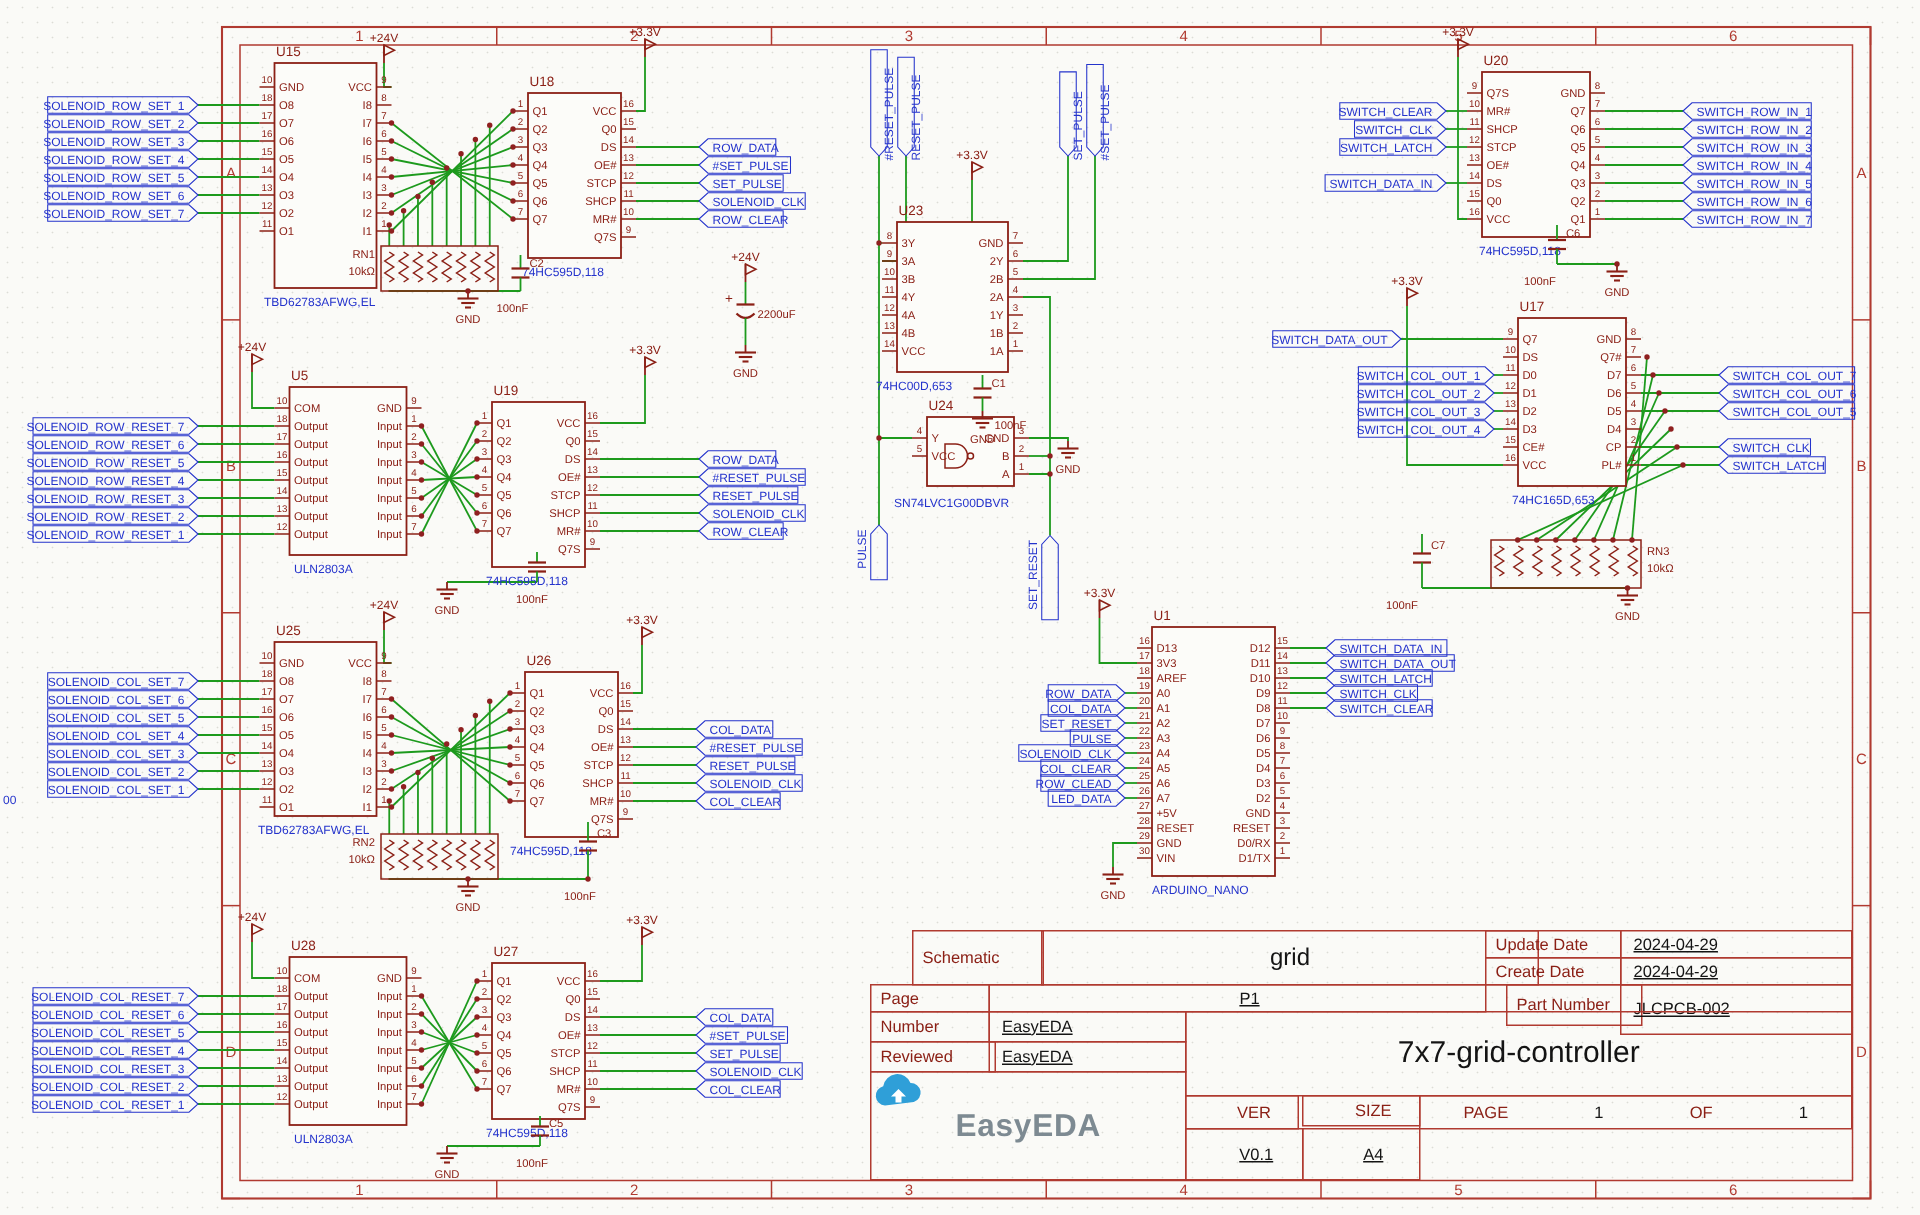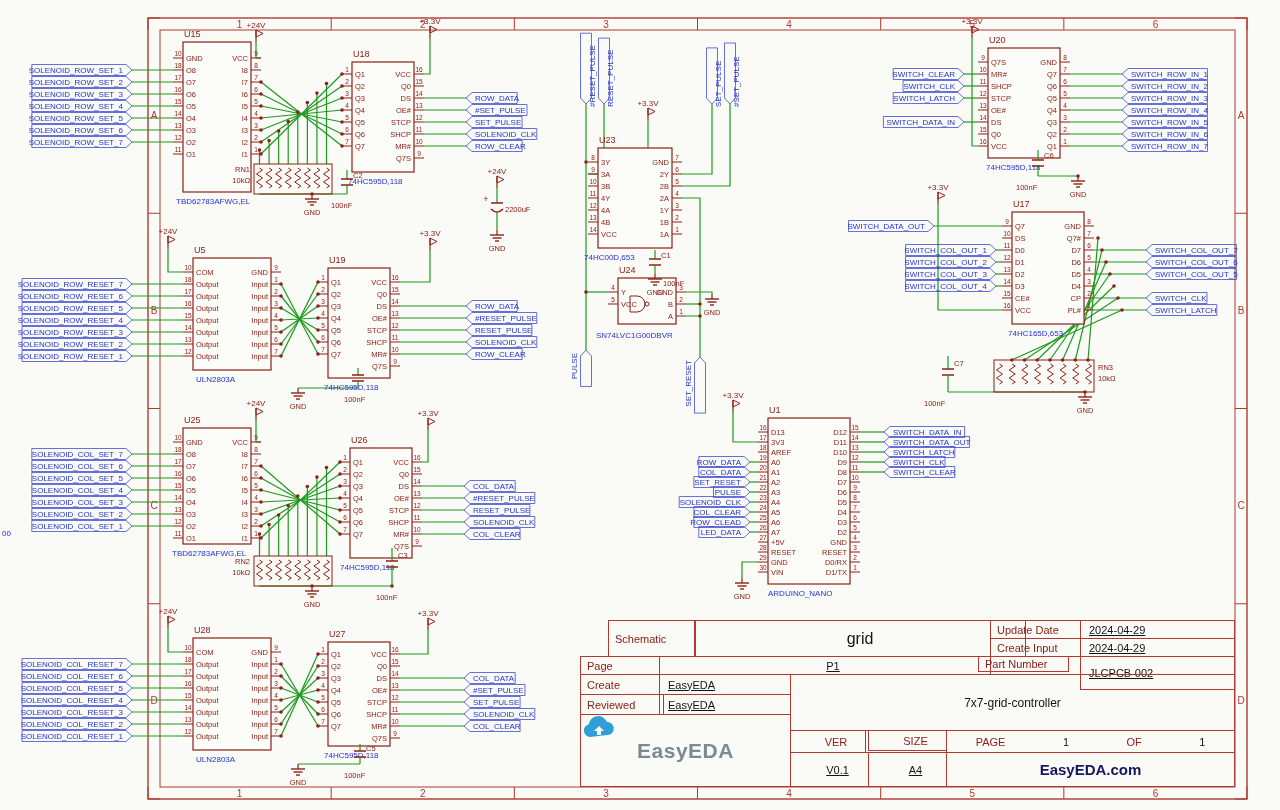--- a/index.html
+++ b/index.html
@@ -9,21 +9,21 @@
     background-size:10px 10px;
     font-family:"Liberation Sans", sans-serif;}
   svg{position:absolute;left:0;top:0;}
   svg text{font-family:"Liberation Sans", sans-serif;}
   #tb{position:absolute;left:0;top:0;width:100%;height:100%;pointer-events:none;}
   #tb .c{position:absolute;border:1px solid #b03a30;display:flex;align-items:center;box-sizing:border-box;font-size:11px;background:transparent;}
   #tb .lab{color:#8b2016;padding-left:6px;}
   #tb .val{color:#141414;padding-left:8px;text-decoration:underline;}
   #tb .ctr{justify-content:center;padding-left:16px;}
   #tb .big{font-size:16px;color:#141414;justify-content:center;}
-  #tb .title{font-size:12px;color:#141414;justify-content:center;text-align:center;}
+  #tb .title{font-size:20px;color:#141414;justify-content:center;text-align:center;}
   #tb .site{font-size:15px;color:#16165e;justify-content:center;font-weight:bold;}
   #tb .pagecell{color:#8b2016;justify-content:space-around;}
   #tb .pagecell .num{color:#141414;}
   #tb .logo{justify-content:center;gap:6px;}
   #tb .logo .word{font-size:21px;font-weight:bold;color:#7d8a92;letter-spacing:0.5px;}
 </style>
 </head>
 <body>
 
 <div id="canvas">
@@ -1623,27 +1623,27 @@
       <g>
         <text x="2" y="536" font-size="8" fill="#2433cc" text-anchor="start">00</text>
       </g>
     </svg>
 
   <div id="tb">
     <div class="c lab" style="left:608px;top:620px;width:88px;height:37px">Schematic</div>
     <div class="c big" style="left:694px;top:620px;width:332px;height:37px">grid</div>
     <div class="c lab" style="left:990px;top:620px;width:91px;height:19px">Update Date</div>
     <div class="c val" style="left:1080px;top:620px;width:155px;height:19px">2024-04-29</div>
-    <div class="c lab" style="left:990px;top:638px;width:91px;height:19px">Create Input</div>
+    <div class="c lab" style="left:990px;top:638px;width:91px;height:19px">Create Date</div>
     <div class="c val" style="left:1080px;top:638px;width:155px;height:19px">2024-04-29</div>
     <div class="c lab" style="left:580px;top:656px;width:80px;height:19px">Page</div>
     <div class="c val ctr" style="left:659px;top:656px;width:332px;height:19px">P1</div>
-    <div class="c lab" style="left:978px;top:656px;width:91px;height:16px">Part Number</div>
+    <div class="c lab" style="left:1004px;top:656px;width:91px;height:28px">Part Number</div>
     <div class="c val" style="left:1080px;top:656px;width:155px;height:34px">JLCPCB-002</div>
-    <div class="c lab" style="left:580px;top:674px;width:80px;height:21px">Create</div>
+    <div class="c lab" style="left:580px;top:674px;width:80px;height:21px">Number</div>
     <div class="c val" style="left:659px;top:674px;width:132px;height:21px">EasyEDA</div>
     <div class="c lab" style="left:580px;top:694px;width:84px;height:21px">Reviewed</div>
     <div class="c val" style="left:659px;top:694px;width:132px;height:21px">EasyEDA</div>
     <div class="c title" style="left:790px;top:674px;width:445px;height:57px">7x7-grid-controller</div>
     <div class="c logo" style="left:580px;top:714px;width:211px;height:73px">
       <svg width="36" height="26" viewBox="0 0 36 26">
         <path d="M9 22 a6.5 6.5 0 0 1 -1.2 -12.8 A9.5 9.5 0 0 1 26 7 a6.5 6.5 0 0 1 2.2 12.7 z" fill="#2f9fd8"></path>
         <path d="M13 16 l5 -5 l5 5 h-3 v4 h-4 v-4 z" fill="#ffffff"></path>
       </svg>
       <span class="word">EasyEDA</span>
@@ -1651,15 +1651,14 @@
     <div class="c lab ctr" style="left:790px;top:730px;width:76px;height:23px">VER</div>
     <div class="c lab ctr" style="left:868px;top:730px;width:79px;height:21px">SIZE</div>
     <div class="c pagecell" style="left:946px;top:730px;width:289px;height:23px">
       <span>PAGE</span>
       <span class="num">1</span>
       <span>OF</span>
       <span class="num">1</span>
     </div>
     <div class="c val ctr" style="left:790px;top:752px;width:79px;height:35px">V0.1</div>
     <div class="c val ctr" style="left:868px;top:752px;width:79px;height:35px">A4</div>
-    <div class="c site" style="left:946px;top:752px;width:289px;height:35px">EasyEDA.com</div>
   </div>
 </div>
 
 </body></html>

